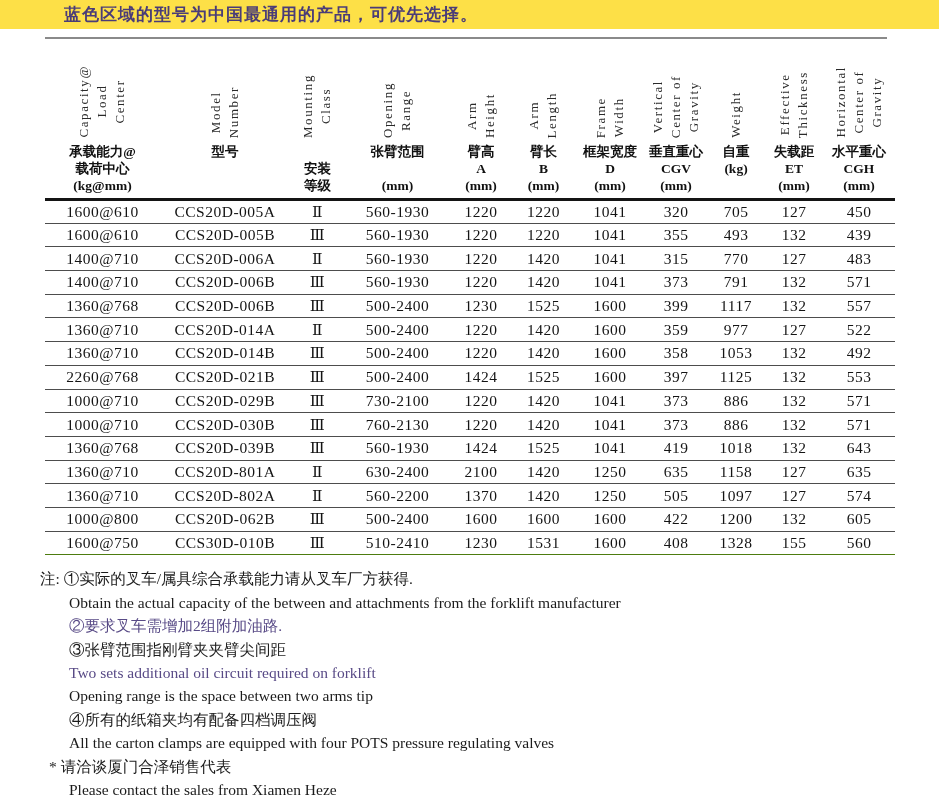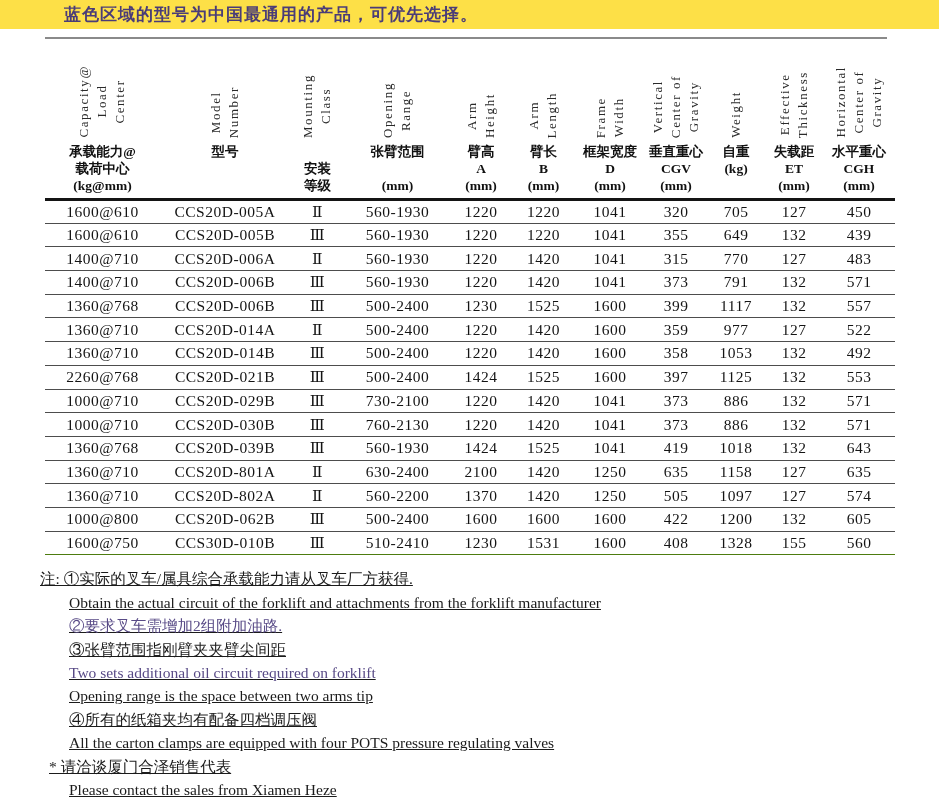--- a/index.html
+++ b/index.html
@@ -49,21 +49,21 @@
     color:#111; font-weight:bold;
   }
   tbody td {
     text-align:center; font-size:15.5px;
     height:23.7px; border-bottom:1.5px solid #4d4d4d;
     letter-spacing:0.5px; color:#141414;
   }
   tbody tr:last-child td { border-bottom:1px solid #4d7c0f; }
 
   
-  .notes { margin:12px 0 0 40px;text-decoration:underline; }
+  .notes { margin:12px 0 0 40px; }
   .note-line { font-size:15.5px; line-height:23.4px; color:#1b1b1b; }
   .note-line.purple { color:#584a86; }
   .indent-0 { margin-left:0; }
   .indent-0_5 { margin-left:9px; }
   .indent-1 { margin-left:29px; }
 </style>
 </head>
 <body>
 
 <div class="banner">
@@ -205,21 +205,21 @@
         </tr>
         <tr>
           <td>1600@610</td>
           <td>CCS20D-005B</td>
           <td>Ⅲ</td>
           <td>560-1930</td>
           <td>1220</td>
           <td>1220</td>
           <td>1041</td>
           <td>355</td>
-          <td>649</td>
+          <td>493</td>
           <td>132</td>
           <td>439</td>
         </tr>
         <tr>
           <td>1400@710</td>
           <td>CCS20D-006A</td>
           <td>Ⅱ</td>
           <td>560-1930</td>
           <td>1220</td>
           <td>1420</td>
@@ -384,21 +384,21 @@
           <td>1328</td>
           <td>155</td>
           <td>560</td>
         </tr>
       </tbody>
   </table>
 </div>
 
 <div class="notes" id="notes">
     <div class="note-line indent-0">注: ①实际的叉车/属具综合承载能力请从叉车厂方获得.</div>
-    <div class="note-line indent-1">Obtain the actual circuit of the forklift and attachments from the forklift manufacturer</div>
+    <div class="note-line indent-1">Obtain the actual capacity of the between and attachments from the forklift manufacturer</div>
     <div class="note-line indent-1 purple">②要求叉车需增加2组附加油路.</div>
     <div class="note-line indent-1">③张臂范围指刚臂夹夹臂尖间距</div>
     <div class="note-line indent-1 purple">Two sets additional oil circuit required on forklift</div>
     <div class="note-line indent-1">Opening range is the space between two arms tip</div>
     <div class="note-line indent-1">④所有的纸箱夹均有配备四档调压阀</div>
     <div class="note-line indent-1">All the carton clamps are equipped with four POTS pressure regulating valves</div>
     <div class="note-line indent-0_5">* 请洽谈厦门合泽销售代表</div>
     <div class="note-line indent-1">Please contact the sales from Xiamen Heze</div>
   </div>
 

